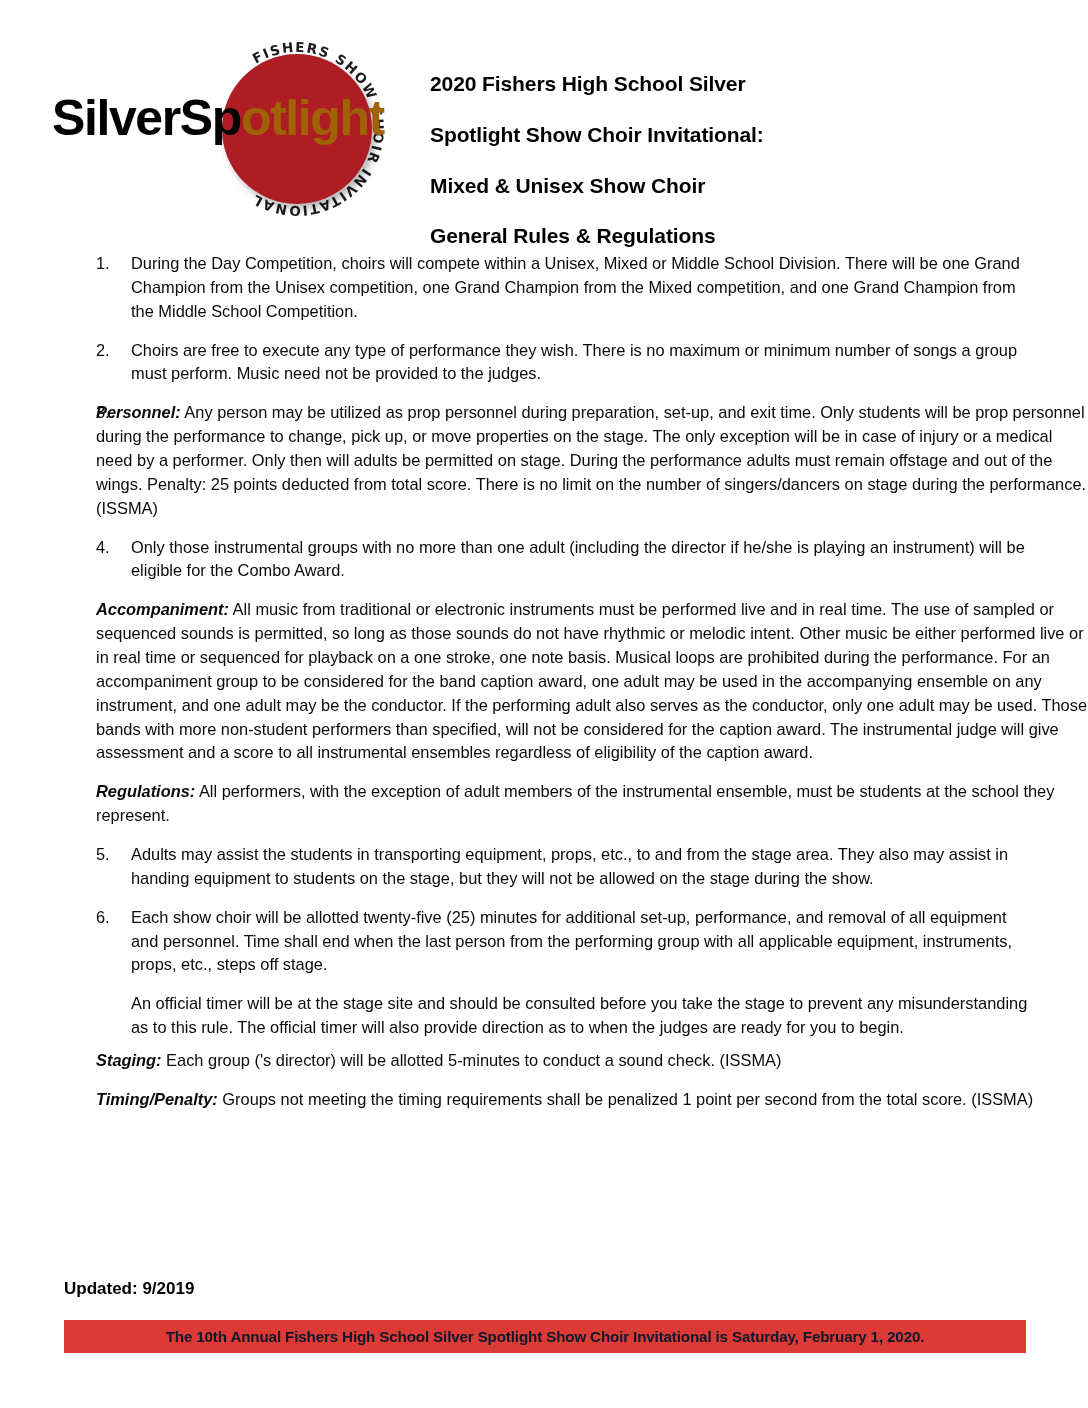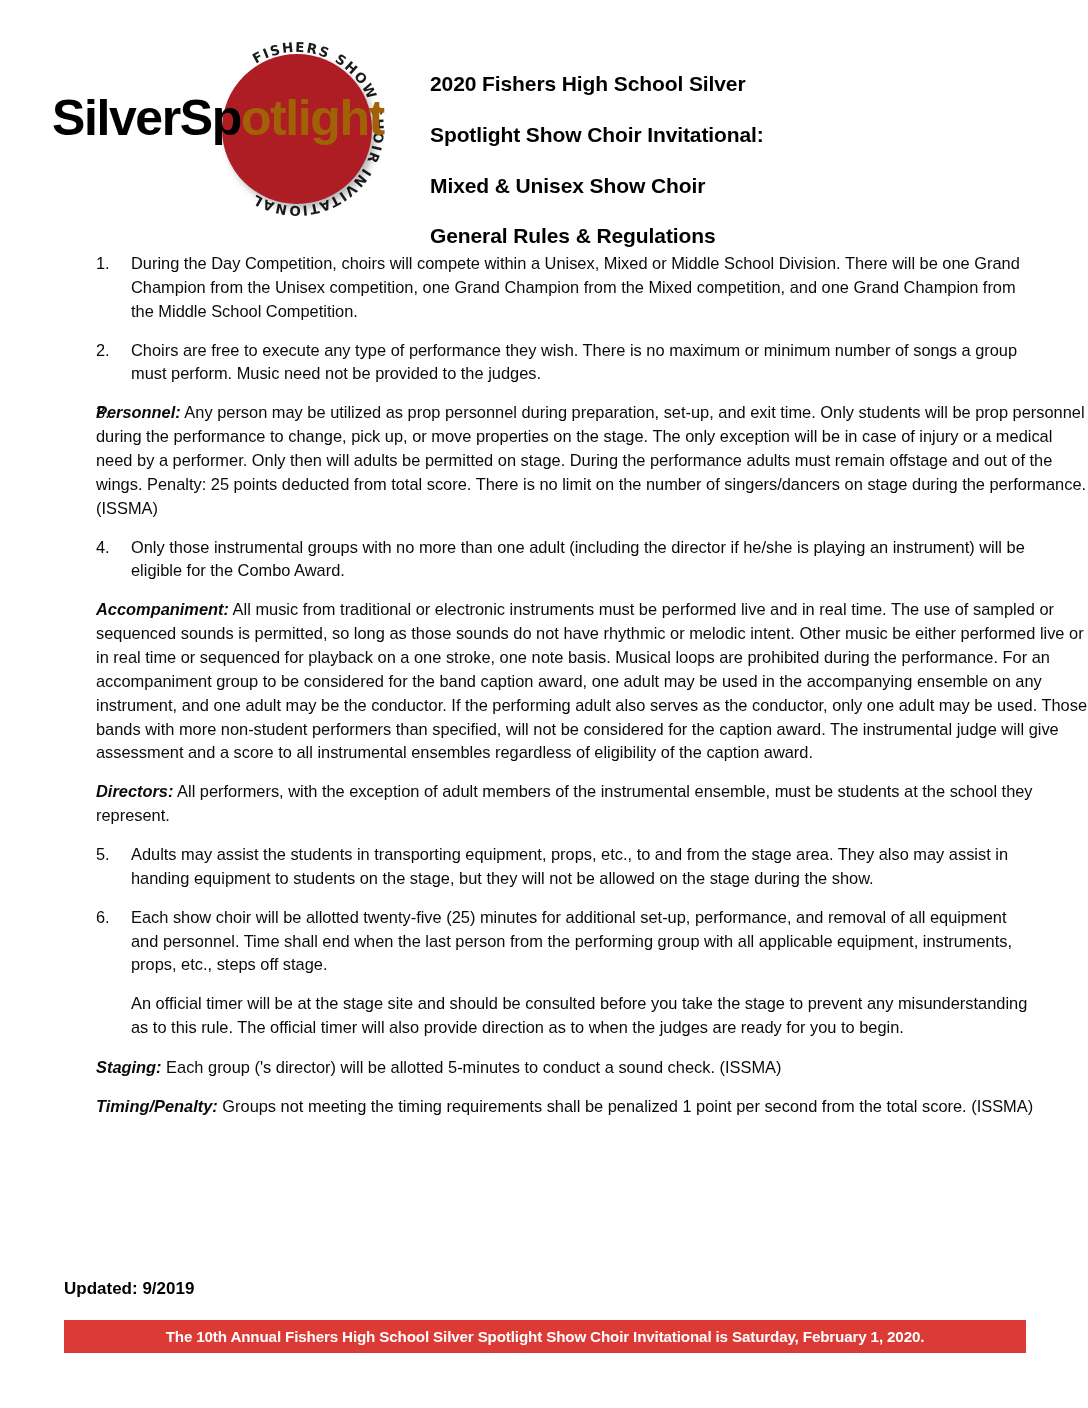--- a/index.html
+++ b/index.html
@@ -126,21 +126,21 @@
   .num-item .body {
     font-family: "Liberation Sans", sans-serif;
     font-size: 16.4px;
     line-height: 1.455;
   }
 
   
   .sub-para {
     padding-left: 131px;
     padding-right: 60px;
-    margin-bottom: 16px;
+    margin-bottom: 9px;
     font-size: 16.4px;
     line-height: 1.455;
   }
 
   
   .lead-para {
     padding-left: 96px;
     margin-bottom: 15px;
     font-size: 16.4px;
     line-height: 1.455;
@@ -169,21 +169,21 @@
     height: 33px;
     background: #dc3a35;
     display: flex;
     align-items: center;
     justify-content: center;
   }
   .banner-text {
     font-family: "Liberation Sans", sans-serif;
     font-size: 15.2px;
     font-weight: 700;
-    color: #ffffff;
+    color: #0f172a;
     letter-spacing: -0.15px;
     white-space: nowrap;
   }
 </style>
 </head>
 <body>
 
 <div class="header">
 
   <div class="logo-wrap">
@@ -235,21 +235,21 @@
   <div class="num-item doc-block">
     <span class="num">4.</span>
     <span class="body">Only those instrumental groups with no more than one adult (including the director if he/she is playing an instrument) will be eligible for the Combo Award.</span>
   </div>
 
   <div class="lead-para doc-block">
     <span class="lead-label">Accompaniment:</span><span> All music from traditional or electronic instruments must be performed live and in real time. The use of sampled or sequenced sounds is permitted, so long as those sounds do not have rhythmic or melodic intent. Other music be either performed live or in real time or sequenced for playback on a one stroke, one note basis. Musical loops are prohibited during the performance. For an accompaniment group to be considered for the band caption award, one adult may be used in the accompanying ensemble on any instrument, and one adult may be the conductor. If the performing adult also serves as the conductor, only one adult may be used. Those bands with more non-student performers than specified, will not be considered for the caption award. The instrumental judge will give assessment and a score to all instrumental ensembles regardless of eligibility of the caption award.</span>
   </div>
 
   <div class="lead-para doc-block">
-    <span class="lead-label">Directors:</span><span> All performers, with the exception of adult members of the instrumental ensemble, must be students at the school they represent.</span>
+    <span class="lead-label">Regulations:</span><span> All performers, with the exception of adult members of the instrumental ensemble, must be students at the school they represent.</span>
   </div>
 
   <div class="num-item doc-block">
     <span class="num">5.</span>
     <span class="body">Adults may assist the students in transporting equipment, props, etc., to and from the stage area. They also may assist in handing equipment to students on the stage, but they will not be allowed on the stage during the show.</span>
   </div>
 
   <div class="num-item doc-block">
     <span class="num">6.</span>
     <span class="body">Each show choir will be allotted twenty-five (25) minutes for additional set-up, performance, and removal of all equipment and personnel. Time shall end when the last person from the performing group with all applicable equipment, instruments, props, etc., steps off stage.</span>

